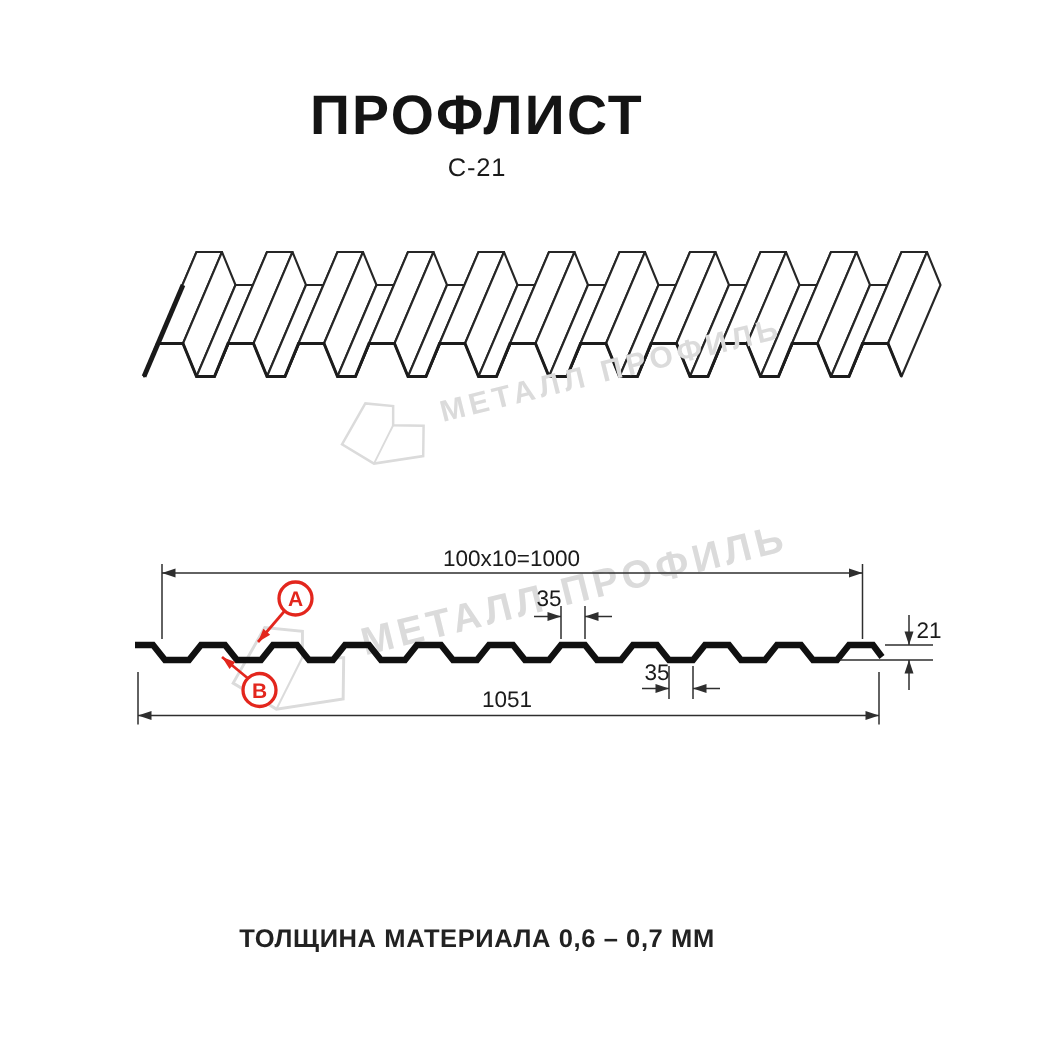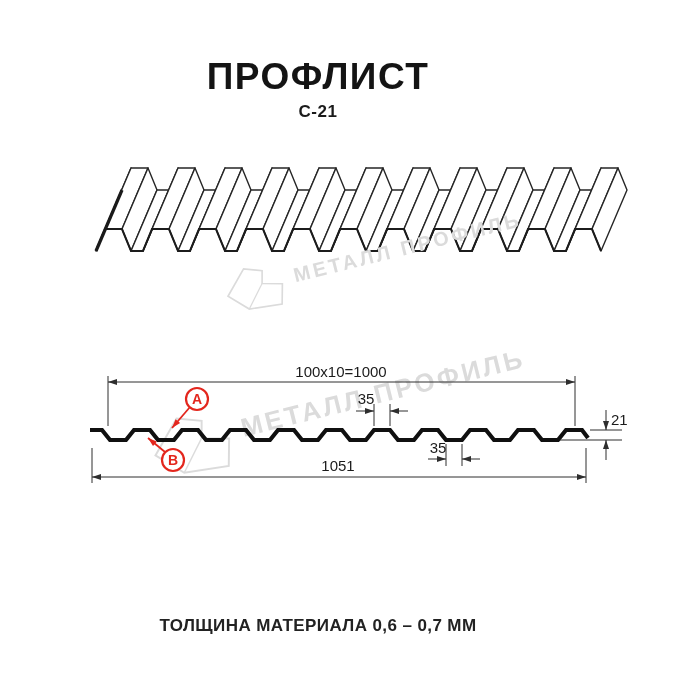--- a/index.html
+++ b/index.html
@@ -1,21 +1,21 @@
 <!DOCTYPE html>
 <html style="--red: #e3261d; --wm: #dbdbdb;"><head>
 <meta charset="utf-8">
 <style>
   html,body{margin:0;padding:0;background:#fff;}
   .stage{position:relative;width:636px;height:700px;background:#fff;overflow:hidden;
          font-family:"Liberation Sans",sans-serif;}
   .title{position:absolute;left:0;right:0;top:56px;text-align:center;
          font-size:37px;font-weight:800;letter-spacing:1.5px;color:#141414;z-index:4;}
   .subtitle{position:absolute;left:0;right:0;top:102px;text-align:center;
-         font-size:17px;font-weight:700;letter-spacing:.5px;color:#1a1a1a;z-index:4;}
+         font-size:17px;font-weight:400;letter-spacing:.5px;color:#1a1a1a;z-index:4;}
   .footer{position:absolute;left:0;right:0;top:616px;text-align:center;
          font-size:17px;font-weight:600;letter-spacing:.4px;color:#222;z-index:4;}
   svg.layer{position:absolute;left:0;top:0;}
   #sheet{z-index:1;}
   #dims{z-index:3;}
   .wm{position:absolute;display:flex;align-items:center;color:var(--wm,#dbdbdb);
       white-space:nowrap;z-index:2;font-weight:700;transform-origin:0 50%;}
   .wm svg{display:block;margin-right:10px;flex:0 0 auto;}
   .wm1{left:224px;top:266px;transform:rotate(-14deg);font-size:20px;letter-spacing:3px;}
   .wm2{left:150px;top:414px;transform:rotate(-14deg);font-size:26px;letter-spacing:3px;}

